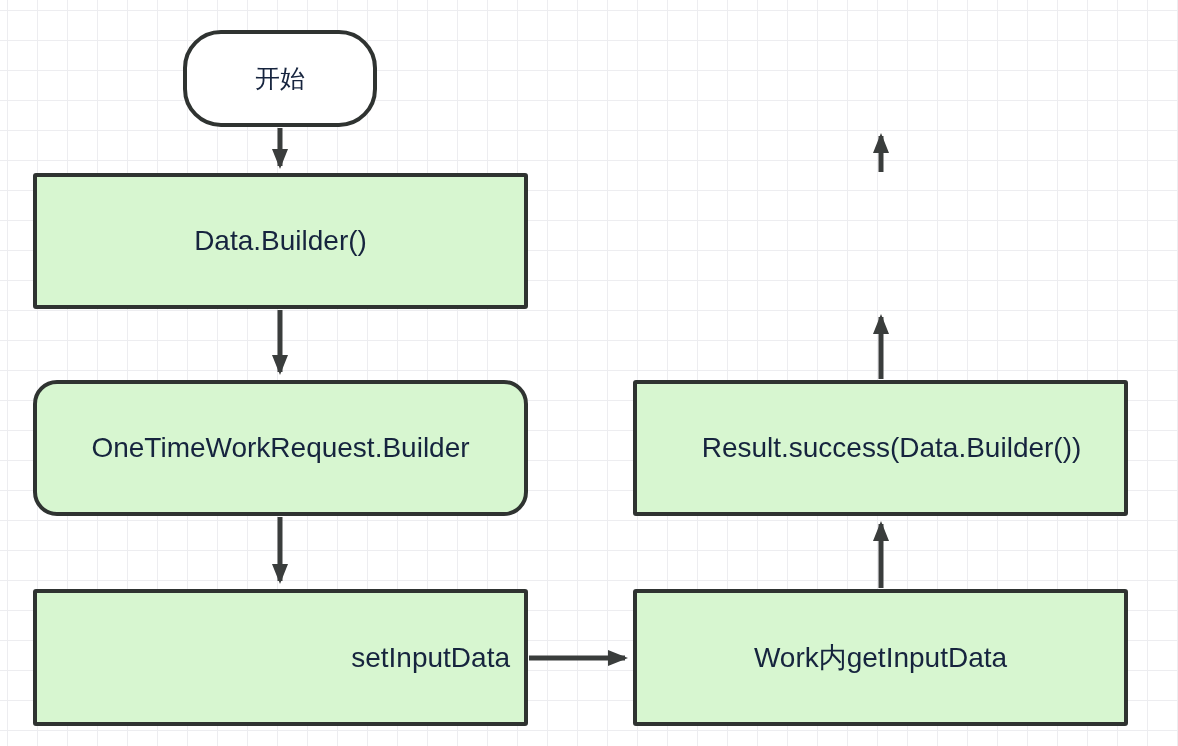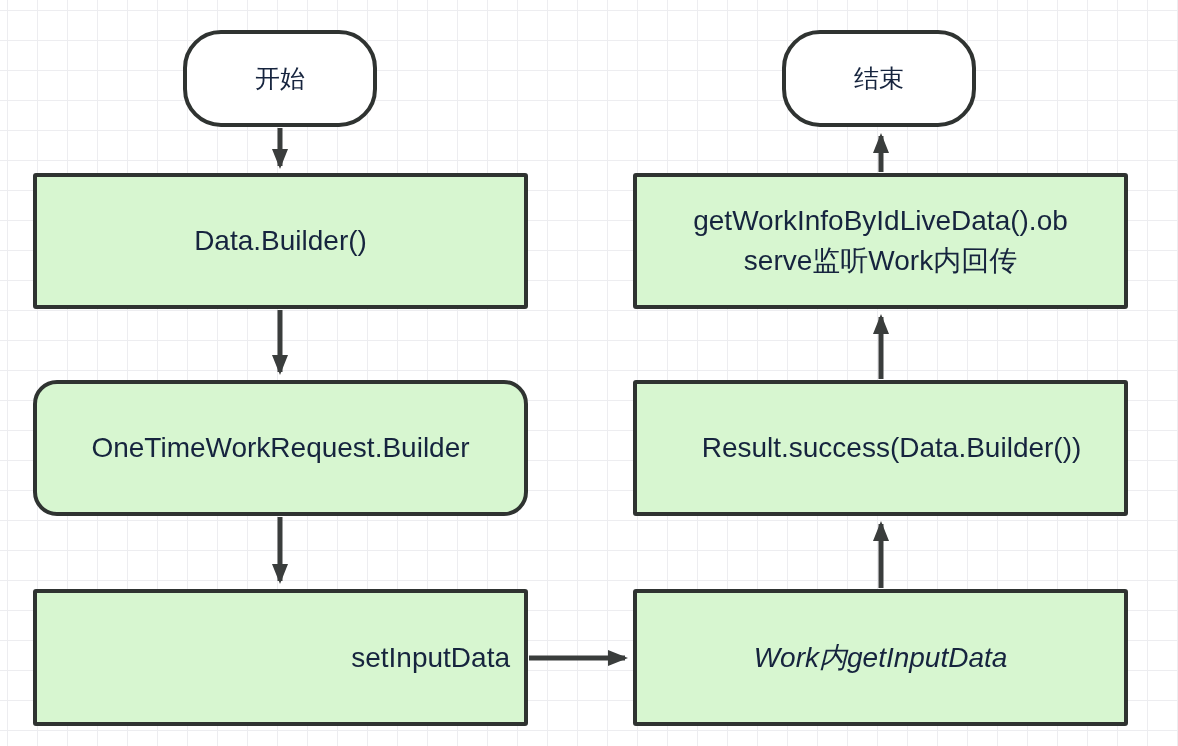--- a/index.html
+++ b/index.html
@@ -54,21 +54,21 @@
     white-space: pre-line;
     padding: 0 14px;
   }
   #node-start        { left: 183px; top: 30px; }
   #node-end          { left: 782px; top: 30px; }
   #node-data-builder { left: 33px;  top: 173px; justify-content: center; }
   #node-one-time     { left: 33px;  top: 380px; border-radius: 24px; }
   #node-set-input    { left: 33px;  top: 589px; height: 137px; justify-content: flex-end; }
   #node-get-work-info{ left: 633px; top: 173px; }
   #node-result       { left: 633px; top: 380px; padding-left: 36px; }
-  #node-work-get     { left: 633px; top: 589px; height: 137px; font-style: italic; }
+  #node-work-get     { left: 633px; top: 589px; height: 137px; }
   .edges {
     position: absolute;
     inset: 0;
     width: 1178px;
     height: 746px;
     pointer-events: none;
   }
   .edges line { stroke: var(--arrow); stroke-width: 5; }
   .edges .head { fill: var(--arrow); }
   .watermark {
@@ -110,30 +110,23 @@
   </div>
 
   <div class="node process" id="node-one-time">
     <span>OneTimeWorkRequest.Builder</span>
   </div>
 
   <div class="node process" id="node-set-input">
     <span>setInputData</span>
   </div>
 
-  <div class="node process" id="node-get-work-info">
-    <span>getWorkInfoByIdLiveData().ob
-serve监听Work内回传</span>
-  </div>
 
   <div class="node process" id="node-result">
     <span>Result.success(Data.Builder())</span>
   </div>
 
   <div class="node process" id="node-work-get">
     <span>Work内getInputData</span>
   </div>
 
-  <div class="node terminal" id="node-end">
-    <span>结束</span>
-  </div>
 
 </div>
 
 </body></html>

